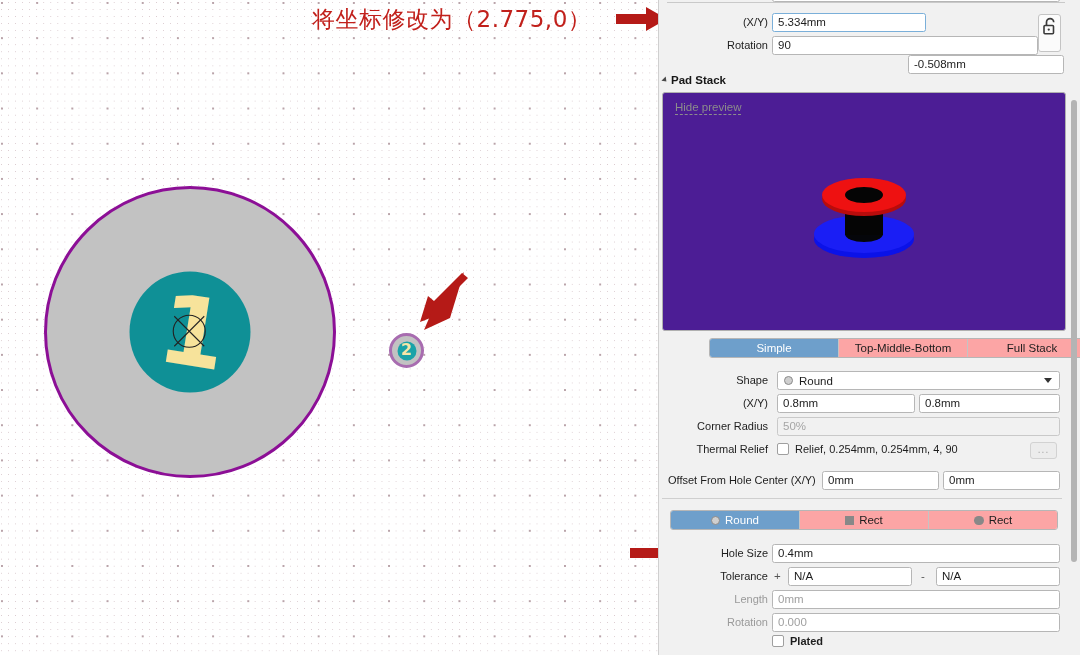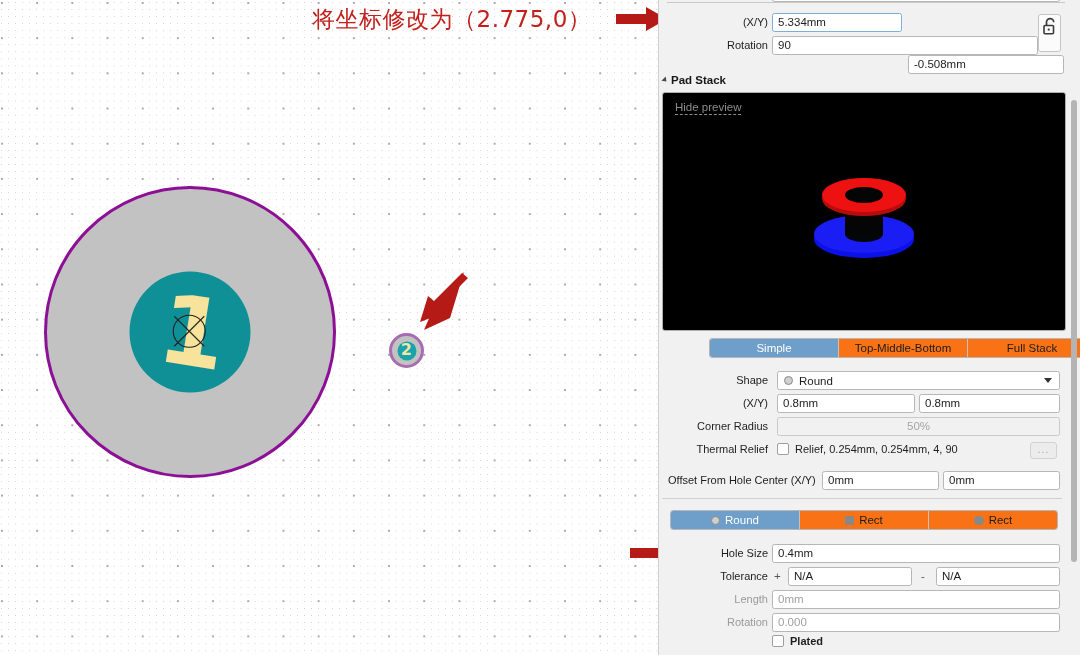--- a/index.html
+++ b/index.html
@@ -113,44 +113,44 @@
   .lbl.dim { color: #9a9a9a; }
   .lbl.left { text-align: left; }
 
   .fld {
     position: absolute; height: 19px; background: #ffffff;
     border: 1px solid #b6b6b6; border-radius: 2.5px;
     font-size: 11.5px; color: #1d1d1d;
     line-height: 17px; padding: 0 5px; white-space: nowrap; overflow: hidden;
   }
   .fld.focus { border: 1.5px solid #7aafd9; }
-  .fld.ph { color: #a5a5a5; background: #f1f1f1; border-color: #c9c9c9; text-align: center; }
+  .fld.ph { color: #a5a5a5; background: #f1f1f1; border-color: #c9c9c9; }
   .fld.phw { color: #a0a0a0; }
 
   
   #preview {
     position: absolute; left: 662px; top: 92px; width: 404px; height: 239px;
-    background: #000000; border: 1px solid #b0b0b0; border-radius: 3px;
+    background: #4c1d95; border: 1px solid #b0b0b0; border-radius: 3px;
   }
   #hidepreview {
     position: absolute; left: 12px; top: 8px;
     font-size: 11.5px; color: #8c8c8c;
     border-bottom: 1px dashed #8c8c8c; padding-bottom: 1px;
   }
   #via3d { position: absolute; left: 50%; top: 128px; transform: translate(-50%,-50%); }
 
   
   .segbar {
     position: absolute; height: 20px; display: flex;
     border: 1px solid #b6b6b6; border-radius: 3px; overflow: hidden;
     background: #ffffff;
   }
   .seg {
     flex: 1; display: flex; align-items: center; justify-content: center;
-    font-size: 11.5px; color: #1d1d1d; background: #f97316;
+    font-size: 11.5px; color: #1d1d1d; background: #fca5a5;
     border-right: 1px solid #c4c4c4; gap: 5px;
   }
   .seg:last-child { border-right: none; }
   .seg.on { background: #6e9fcb; color: #ffffff; }
 
   .sw-round {
     width: 9px; height: 9px; border-radius: 50%;
     background: #cfcfcf; border: 1px solid #8a8a8a;
   }
   .sw-rect { width: 9px; height: 9px; background: #888888; }
@@ -247,21 +247,21 @@
     <path d="M0,7 L48,7 L48,0 L73,12 L48,24 L48,17 L0,17 Z" fill="#b51a17"></path>
   </svg>
 
   <div id="panel">
     <div class="toprule"></div>
   </div>
 
   <div id="topfield-cut"></div>
 
   <div class="lbl" style="left:700px; top:13px; width:68px;">(X/Y)</div>
-  <div class="fld focus" style="left:772px; top:13px; width:130px;">5.334mm</div>
+  <div class="fld focus" style="left:772px; top:13px; width:154px;">5.334mm</div>
   <div class="fld" style="left:908px; top:13px; width:156px;margin-top:42px;">-0.508mm</div>
 
   <div class="lbl" style="left:700px; top:36px; width:68px;">Rotation</div>
   <div class="fld" style="left:772px; top:36px; width:266px;">90</div>
 
   <div id="lockbtn">
     <svg viewBox="0 0 22 24" style="width:22px;height:24px;">
       <path d="M7.5,10.5 V7.2 a3.6,3.6 0 0 1 7.2,0" fill="none" stroke="#3a3a3a" stroke-width="1.7"></path>
       <rect x="5" y="10.5" width="9.5" height="8.2" rx="1" fill="none" stroke="#3a3a3a" stroke-width="1.6"></rect>
       <circle cx="9.75" cy="14.6" r="1.15" fill="#3a3a3a"></circle>

